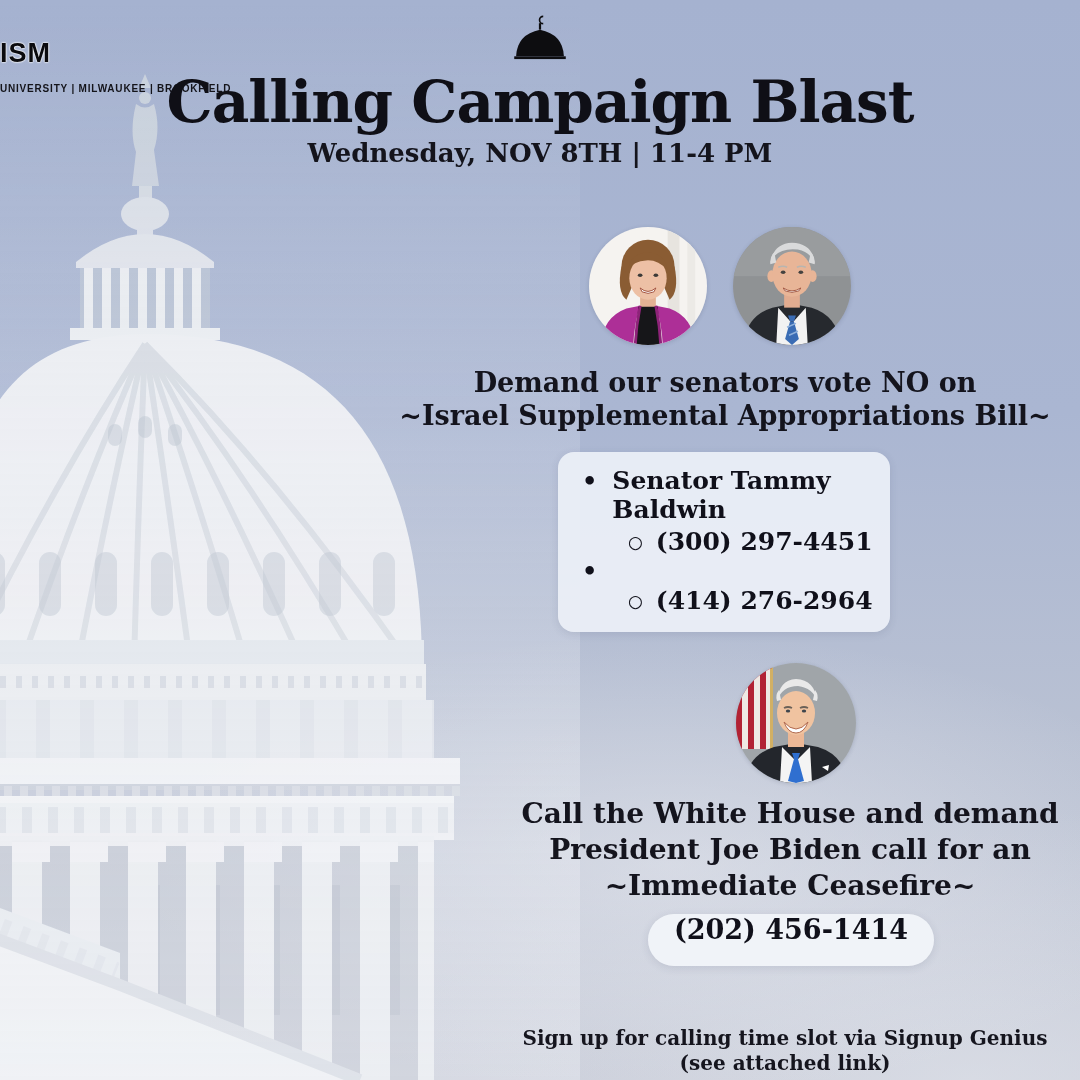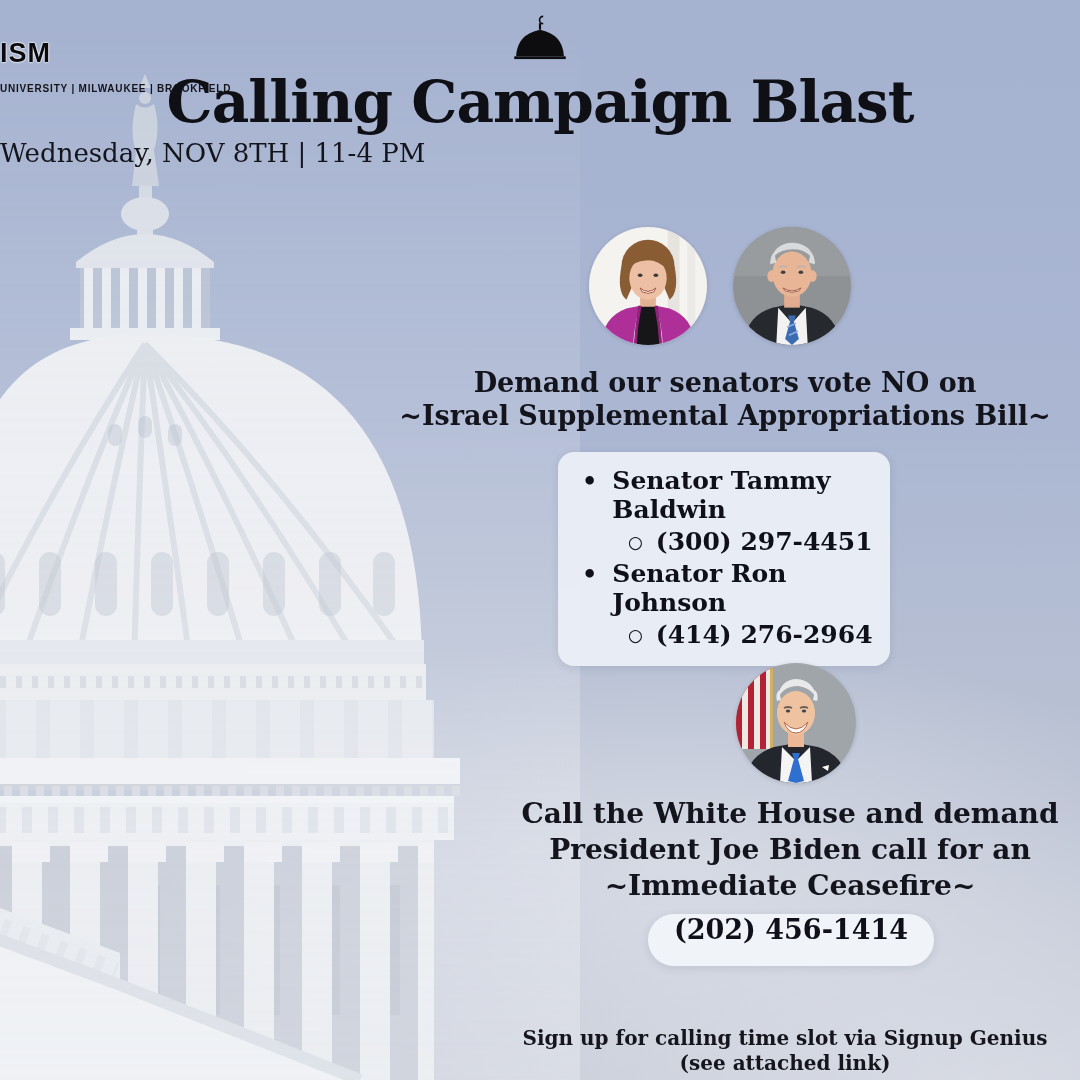--- a/index.html
+++ b/index.html
@@ -15,22 +15,22 @@
   .capitol{position:absolute;left:-40px;top:0;width:620px;height:1080px;}
   
   .logo{position:absolute;top:14px;left:0;right:0;text-align:left;font-family:"Liberation Sans",sans-serif;}
   .logo svg{display:block;margin:0 auto;}
   .logo-org{margin-top:-20px;font-size:27px;font-weight:bold;letter-spacing:1px;color:#0b0b0e;
     text-shadow:0 0 2px #fff,0 0 2px #fff,0 0 1px #fff;line-height:1;}
   .logo-tagline{margin-top:16px;font-size:10px;letter-spacing:0.8px;font-weight:bold;color:#14141a;text-transform:uppercase;}
   
   .title{position:absolute;top:72px;left:0;right:0;margin:0;text-align:center;
     font-size:58px;font-weight:bold;letter-spacing:-1px;color:#0f0f16;line-height:1.05;}
-  .schedule{position:absolute;top:138px;left:0;right:0;text-align:left;
-    font-size:26px;font-weight:normal;color:#14141c;}
+  .schedule{position:absolute;top:138px;left:0;right:0;text-align:center;
+    font-size:26px;font-weight:bold;color:#14141c;}
   
   .avatar{position:absolute;border-radius:50%;overflow:hidden;box-shadow:0 1px 4px rgba(40,50,80,0.18);}
   .avatar svg{display:block;width:100%;height:100%;}
   .ph-baldwin{left:589px;top:227px;width:118px;height:118px;}
   .ph-johnson{left:733px;top:227px;width:118px;height:118px;}
   .ph-biden{left:736px;top:663px;width:120px;height:120px;}
   
   .demand{position:absolute;top:366px;left:365px;width:720px;text-align:center;
     font-size:27px;font-weight:bold;color:#14141d;line-height:33px;}
   .contact-box{position:absolute;left:558px;top:452px;width:332px;box-sizing:border-box;
@@ -212,21 +212,20 @@
     <div class="cb-row l1">
       <span class="marker">•</span>
       <span>Senator Tammy Baldwin</span>
     </div>
     <div class="cb-row l2">
       <span class="marker">○</span>
       <span>(300) 297-4451</span>
     </div>
     <div class="cb-row l1">
       <span class="marker">•</span>
-      <span>Senator Ron Johnson</span>
     </div>
     <div class="cb-row l2">
       <span class="marker">○</span>
       <span>(414) 276-2964</span>
     </div>
   </div>
 
   <div class="avatar ph-biden" aria-label="President Joe Biden portrait">
     <svg viewBox="0 0 120 120" aria-hidden="true">
       <rect width="120" height="120" fill="#a0a5a9"></rect>

